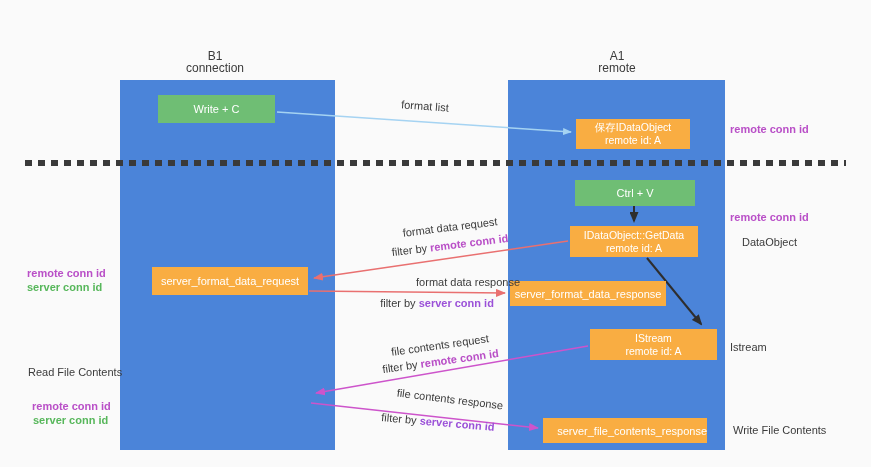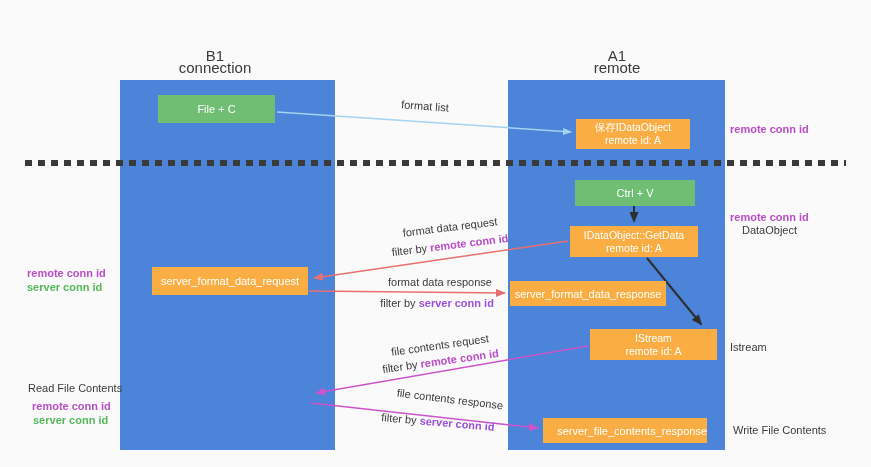--- a/index.html
+++ b/index.html
@@ -1,20 +1,20 @@
 <!DOCTYPE html>
 <html><head>
 <meta charset="utf-8">
 <style>
   html,body{margin:0;padding:0;}
   .canvas{position:relative;width:871px;height:467px;background:#fafafa;
     font-family:"Liberation Sans",sans-serif;overflow:hidden;}
   .title{position:absolute;left:335px;top:5px;width:200px;text-align:center;
     font-size:15px;line-height:19px;color:#3b3b3b;z-index:5;}
-  .col-header{position:absolute;width:100px;text-align:center;font-size:15px;
+  .col-header{position:absolute;width:100px;text-align:center;font-size:12px;
     line-height:12px;color:#3b3b3b;z-index:5;}
   .col{position:absolute;top:80px;height:370px;background:#4b84d9;z-index:1;}
   .node{position:absolute;display:flex;align-items:center;justify-content:center;
     color:#ffffff;text-align:center;z-index:3;}
   .node.green{background:#6fbe74;font-size:11px;}
   .node.orange{background:#f9ad42;font-size:11px;}
   .two-line{font-size:10.5px;line-height:13px;}
   .edge-label{position:absolute;font-size:11px;color:#3b3b3b;text-align:center;
     z-index:4;white-space:nowrap;}
   .rot-p4{transform:rotate(4deg);}
@@ -74,21 +74,21 @@
     <line x1="309" y1="291" x2="505" y2="293" stroke-width="1.5" marker-end="url(#mk-salmon)" stroke="#e97070"></line>
 
     <line x1="647" y1="258" x2="701" y2="324" stroke-width="2" marker-end="url(#mk-black)" stroke="#2e2e2e"></line>
 
     <line x1="588" y1="346" x2="316" y2="393" stroke-width="1.5" marker-end="url(#mk-magenta)" stroke="#cd54cb"></line>
 
     <line x1="311" y1="403" x2="538" y2="428" stroke-width="1.5" marker-end="url(#mk-magenta)" stroke="#cd54cb"></line>
   </svg>
 
   <div class="node green" style="left:158px;top:95px;width:117px;height:28px;">
-    <span>File + C</span>
+    <span>Write + C</span>
   </div>
 
   <div class="node orange" style="left:576px;top:119px;width:114px;height:30px;">
     <div class="two-line">
       <div>保存IDataObject</div>
       <div>remote id: A</div>
     </div>
   </div>
 
   <div class="node green" style="left:575px;top:172px;width:120px;height:26px;margin-top:8px;">
@@ -122,40 +122,40 @@
     <span>server_file_contents_response</span>
   </div>
 
   <div class="edge-label rot-p4" style="left:385px;top:100px;width:80px;">format list</div>
 
   <div class="edge-label rot-n7" style="left:370px;top:221px;width:160px;">format data request</div>
   <div class="edge-label rot-n7" style="left:365px;top:239px;width:170px;">
     <span>filter by </span><span class="magenta">remote conn id</span>
   </div>
 
-  <div class="edge-label" style="left:360px;top:276px;width:160px;">format data response</div>
+  <div class="edge-label" style="left:360px;top:276px;width:160px;text-align:right;">format data response</div>
   <div class="edge-label" style="left:357px;top:297px;width:160px;">
     <span>filter by </span><span class="purple">server conn id</span>
   </div>
 
   <div class="edge-label rot-n8" style="left:365px;top:339px;width:150px;">file contents request</div>
   <div class="edge-label rot-n8" style="left:358px;top:355px;width:165px;">
     <span>filter by </span><span class="magenta">remote conn id</span>
   </div>
 
   <div class="edge-label rot-p7" style="left:370px;top:393px;width:160px;">file contents response</div>
   <div class="edge-label rot-p5" style="left:358px;top:416px;width:160px;">
     <span>filter by </span><span class="purple">server conn id</span>
   </div>
 
   <div class="annot bold-magenta" style="left:730px;top:123px;">remote conn id</div>
   <div class="annot bold-magenta" style="left:730px;top:211px;">remote conn id</div>
-  <div class="annot" style="left:730px;top:224px;padding-left:12px;">DataObject</div>
+  <div class="annot" style="left:730px;top:236px;padding-left:12px;">DataObject</div>
   <div class="annot" style="left:730px;top:341px;">Istream</div>
   <div class="annot" style="left:733px;top:424px;">Write File Contents</div>
 
   <div class="annot bold-magenta" style="left:27px;top:267px;">remote conn id</div>
   <div class="annot bold-green" style="left:27px;top:281px;">server conn id</div>
-  <div class="annot" style="left:28px;top:382px;text-align:center;">Read File Contents</div>
+  <div class="annot" style="left:28px;top:366px;text-align:center;">Read File Contents</div>
   <div class="annot bold-magenta" style="left:32px;top:400px;">remote conn id</div>
   <div class="annot bold-green" style="left:33px;top:414px;">server conn id</div>
 
 </div>
 
 </body></html>

